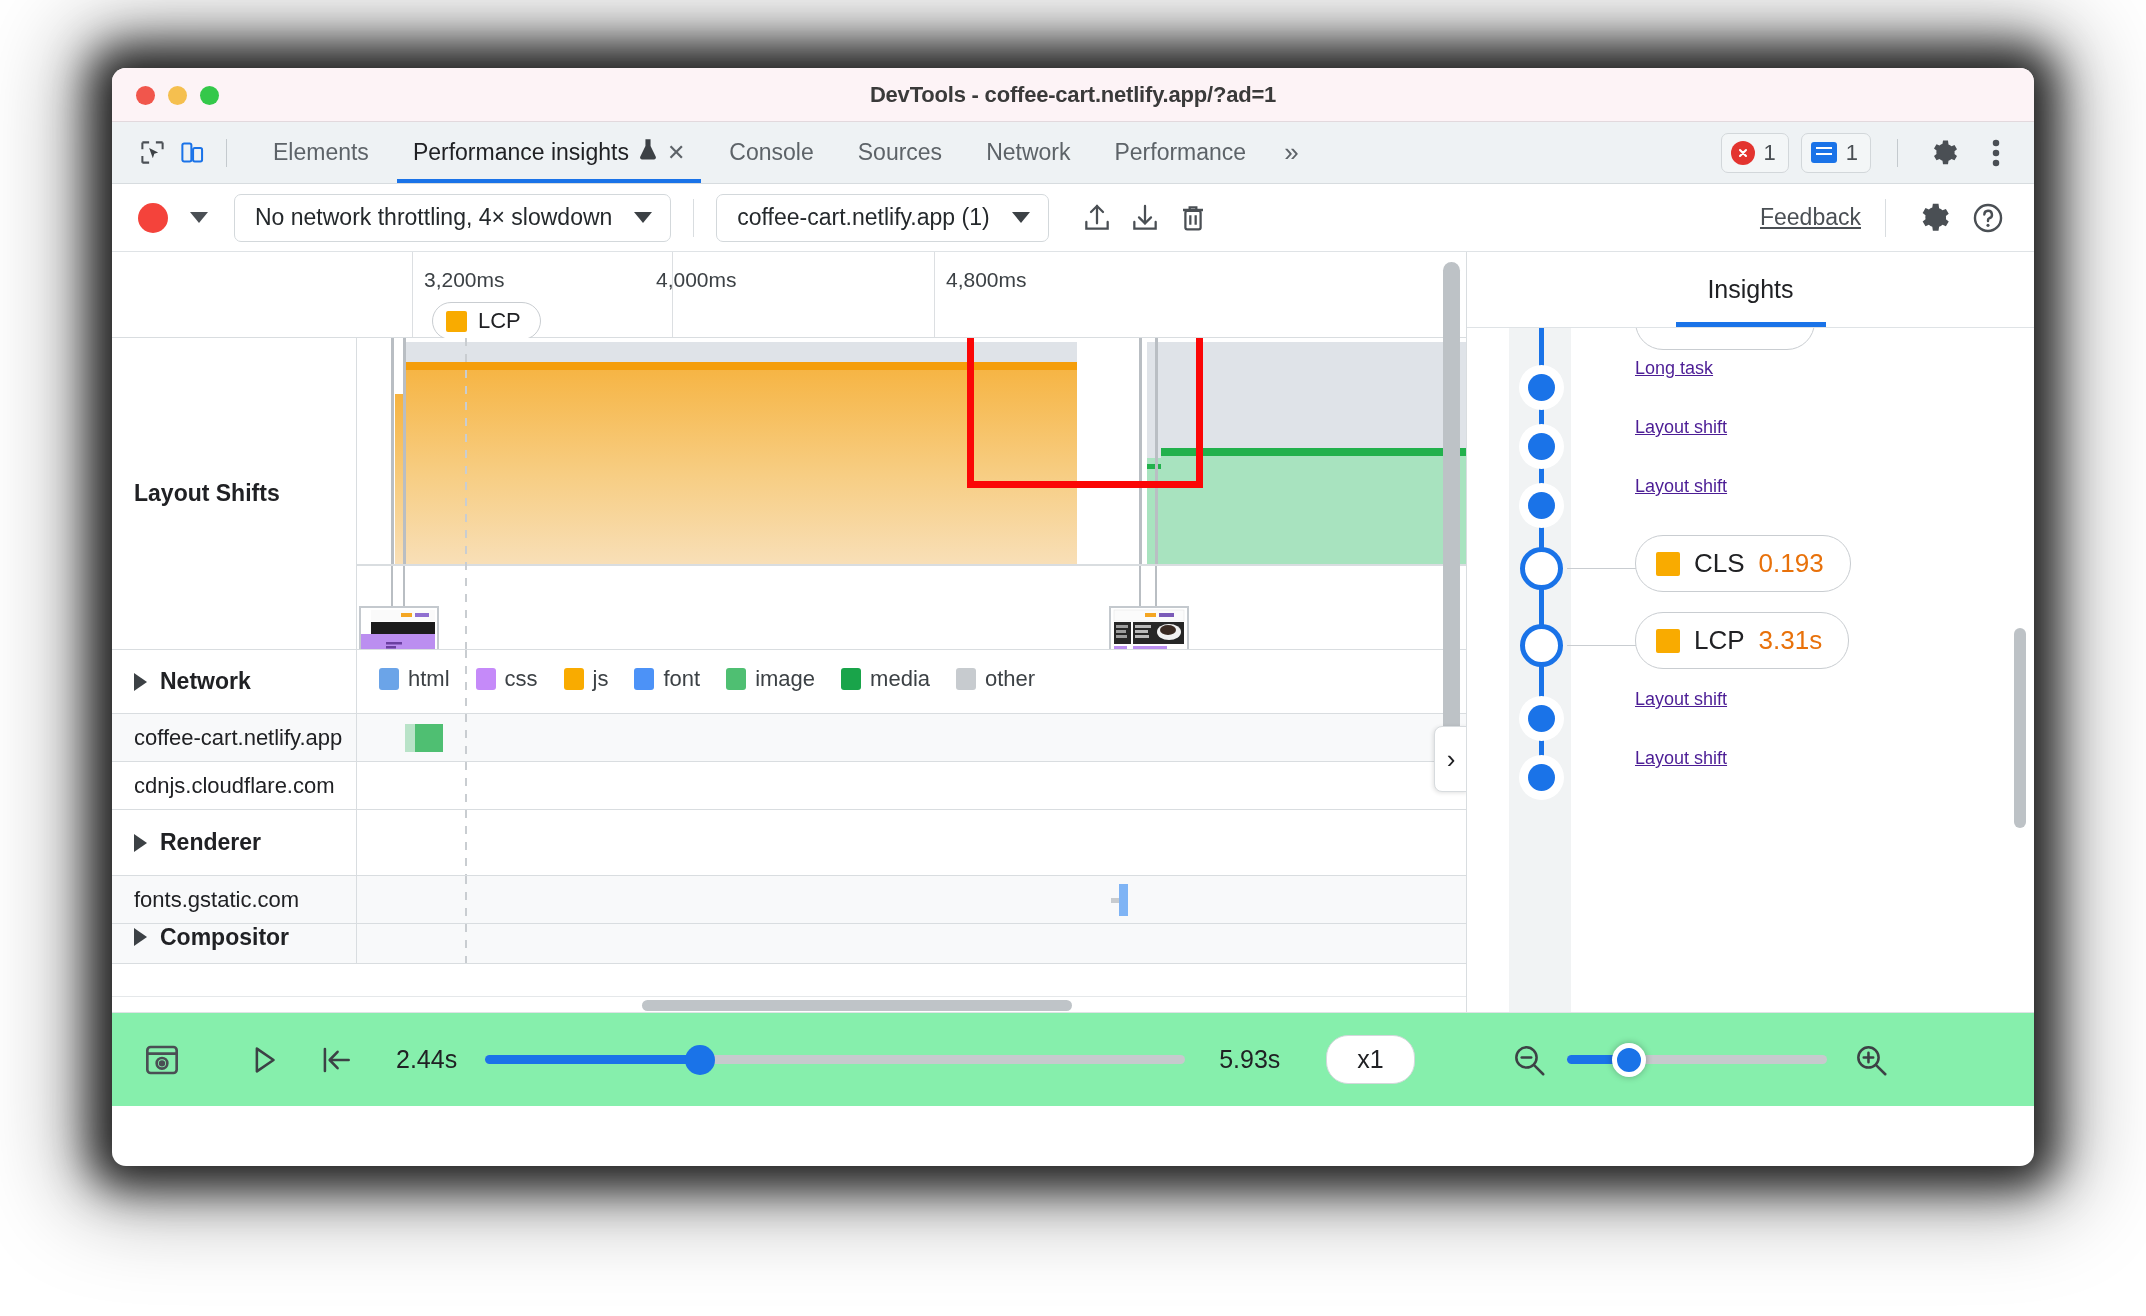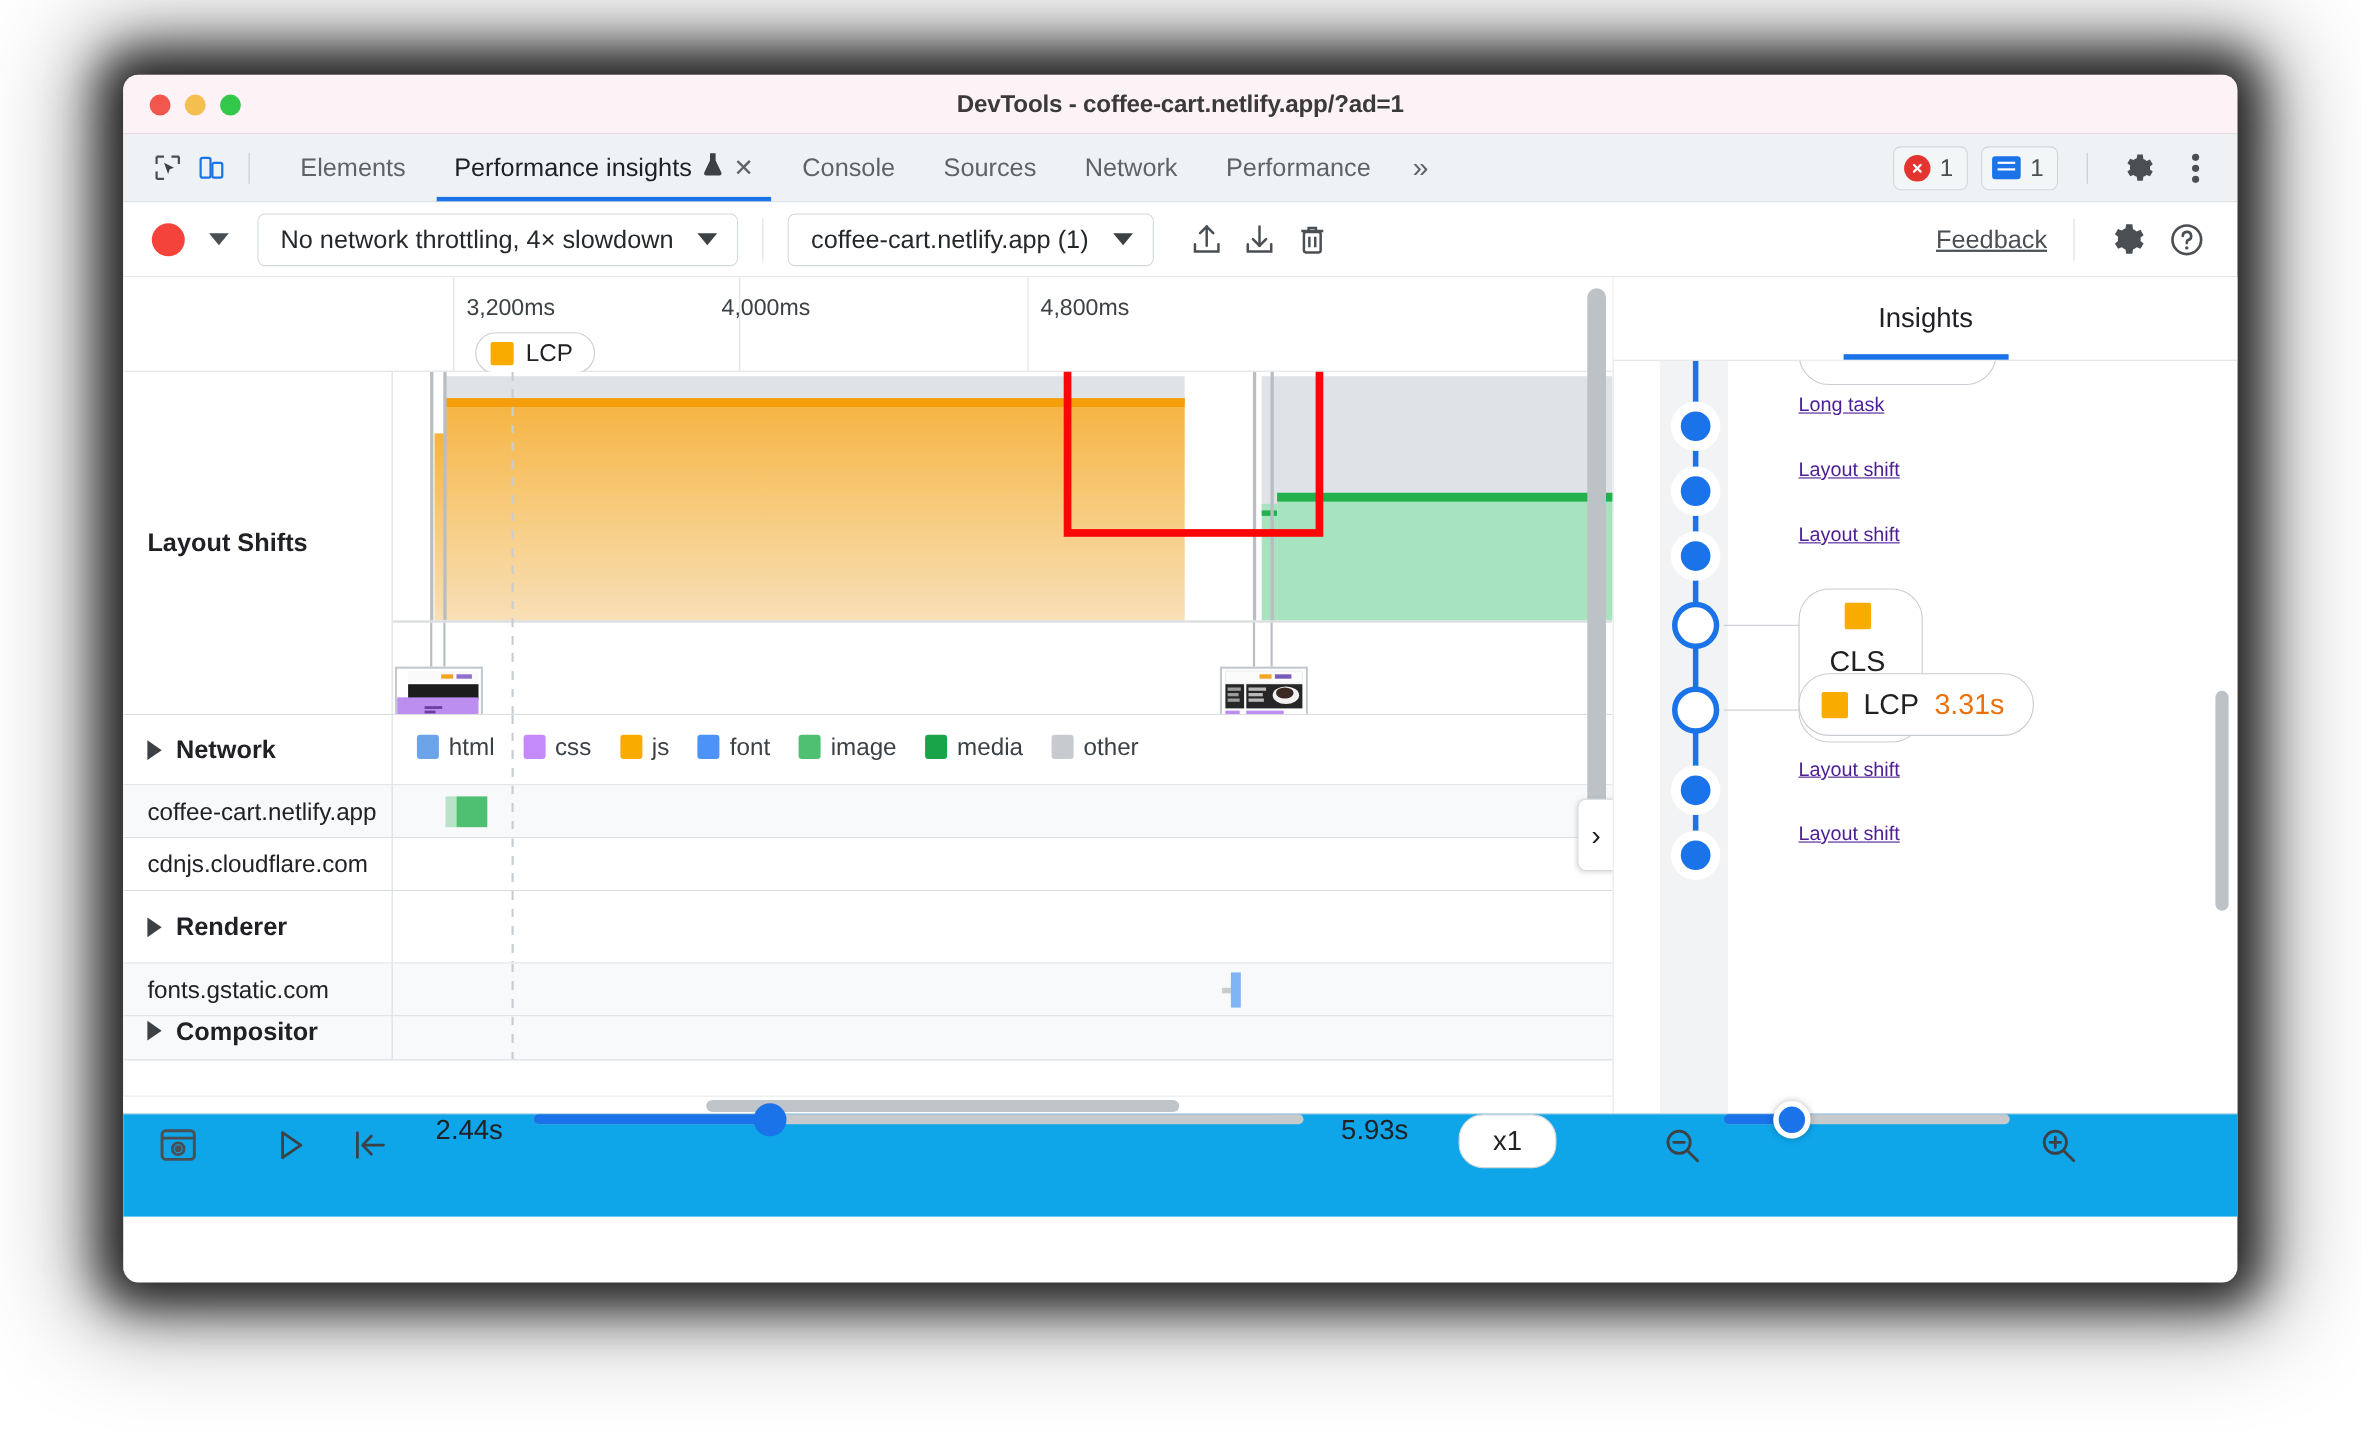--- a/index.html
+++ b/index.html
@@ -213,23 +213,23 @@
     border: 1px solid #c9cdd1; border-radius: 28px;
     background: #fff; padding: 12px 26px 12px 20px;
     font-size: 26px; color: #202124; cursor: pointer; white-space: nowrap;
   }
   .metric-pill .val { color: #e8710a; }
   .pill-ghost { position: absolute; border: 1px solid #c9cdd1; border-radius: 28px; background: #fff; }
   .sb-vscroll { position: absolute; right: 8px; top: 300px; width: 12px; height: 200px; border-radius: 6px; background: #bdc2c6; }
 
   
   .bottom {
-    position: relative; height: 94px; background: #0ea5e9;
+    position: relative; height: 94px; background: #86efac;
     border-top: 1px solid #dfe3e6;
-    display: flex; align-items: flex-start; padding: 0 26px; gap: 2px;
+    display: flex; align-items: center; padding: 0 26px; gap: 2px;
   }
   .bt-btn { width: 56px; height: 56px; display: flex; align-items: center; justify-content: center; cursor: pointer; }
   .time-txt { font-size: 25px; color: #202124; }
   .range {
     position: relative; height: 9px; border-radius: 5px; background: #c6cacd;
   }
   .range .fill { position: absolute; left: 0; top: 0; bottom: 0; border-radius: 5px; background: #1a73e8; }
   .range .knob { position: absolute; top: 50%; transform: translate(-50%,-50%); width: 30px; height: 30px; border-radius: 50%; background: #1a73e8; cursor: pointer; }
   .speed-pill {
     border: 1px solid #d3d8db; border-radius: 22px; padding: 9px 30px;
@@ -603,21 +603,21 @@
         </div>
 
         <div class="sb-item" style="top:162px;">
           <span class="node-sm" style="top:2px;"></span>
           <span class="sb-link" style="left:168px; top:-14px;">Layout shift</span>
         </div>
 
         <div class="sb-item" style="top:225px;">
           <span class="node-lg" style="top:-6px;"></span>
           <span class="leader" style="left:100px; top:15px; width:72px;"></span>
-          <span class="metric-pill" style="left:168px; top:-18px;flex-direction:column;">
+          <span class="metric-pill" style="left:168px; top:-18px;">
             <span class="sw orange" style="width:24px;height:24px;"></span>
             <span>CLS</span>
             <span class="val">0.193</span>
           </span>
         </div>
 
         <div class="sb-item" style="top:302px;">
           <span class="node-lg" style="top:-6px;"></span>
           <span class="leader" style="left:100px; top:15px; width:72px;"></span>
           <span class="metric-pill" style="left:168px; top:-18px;">

